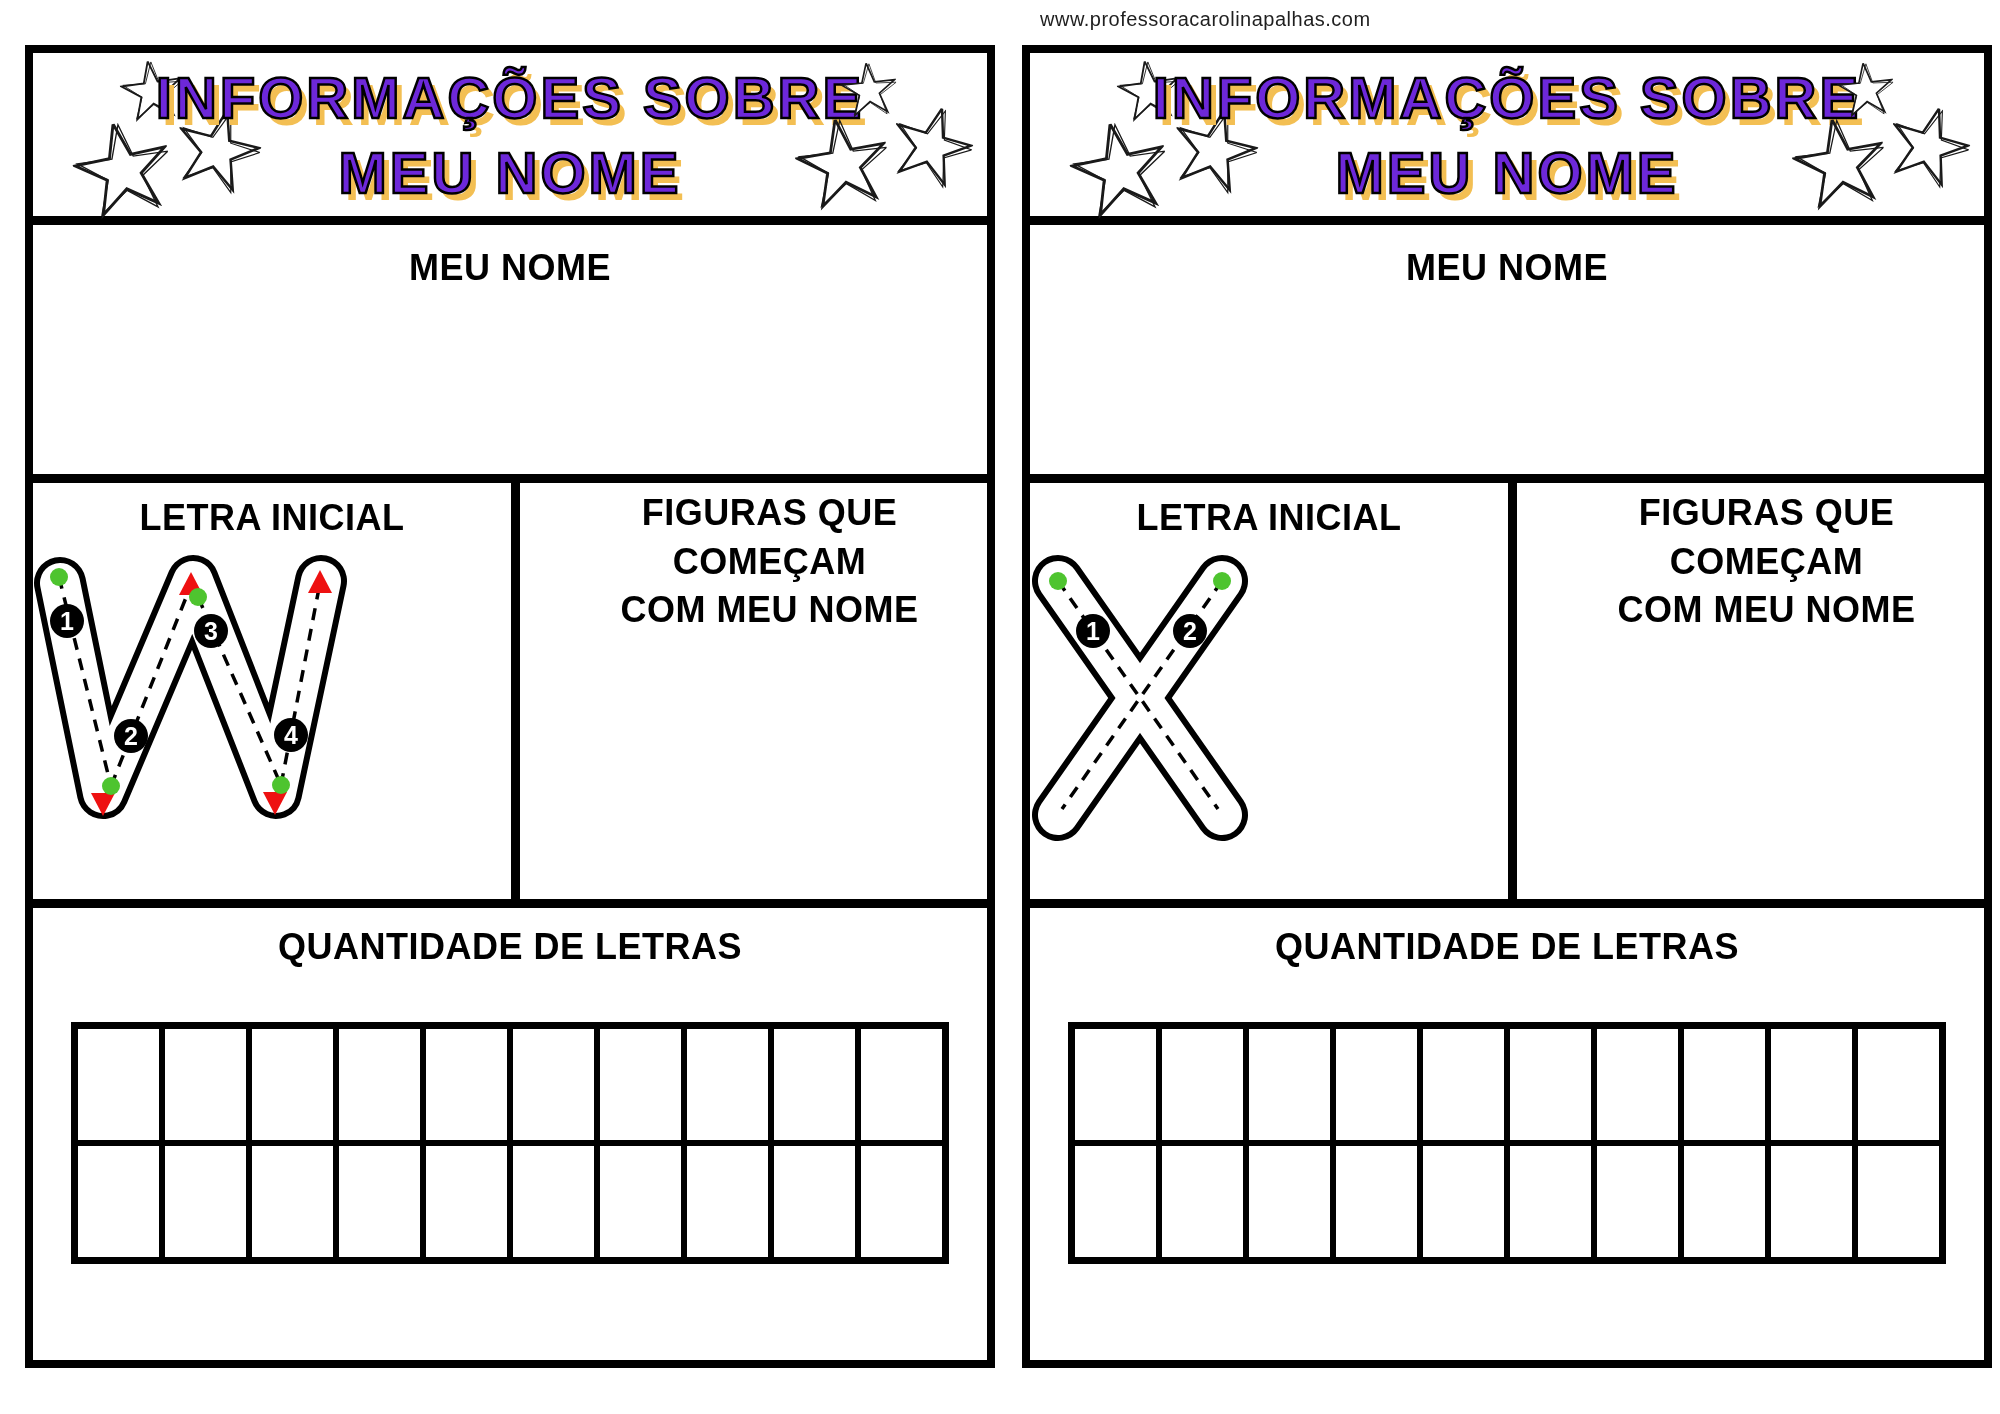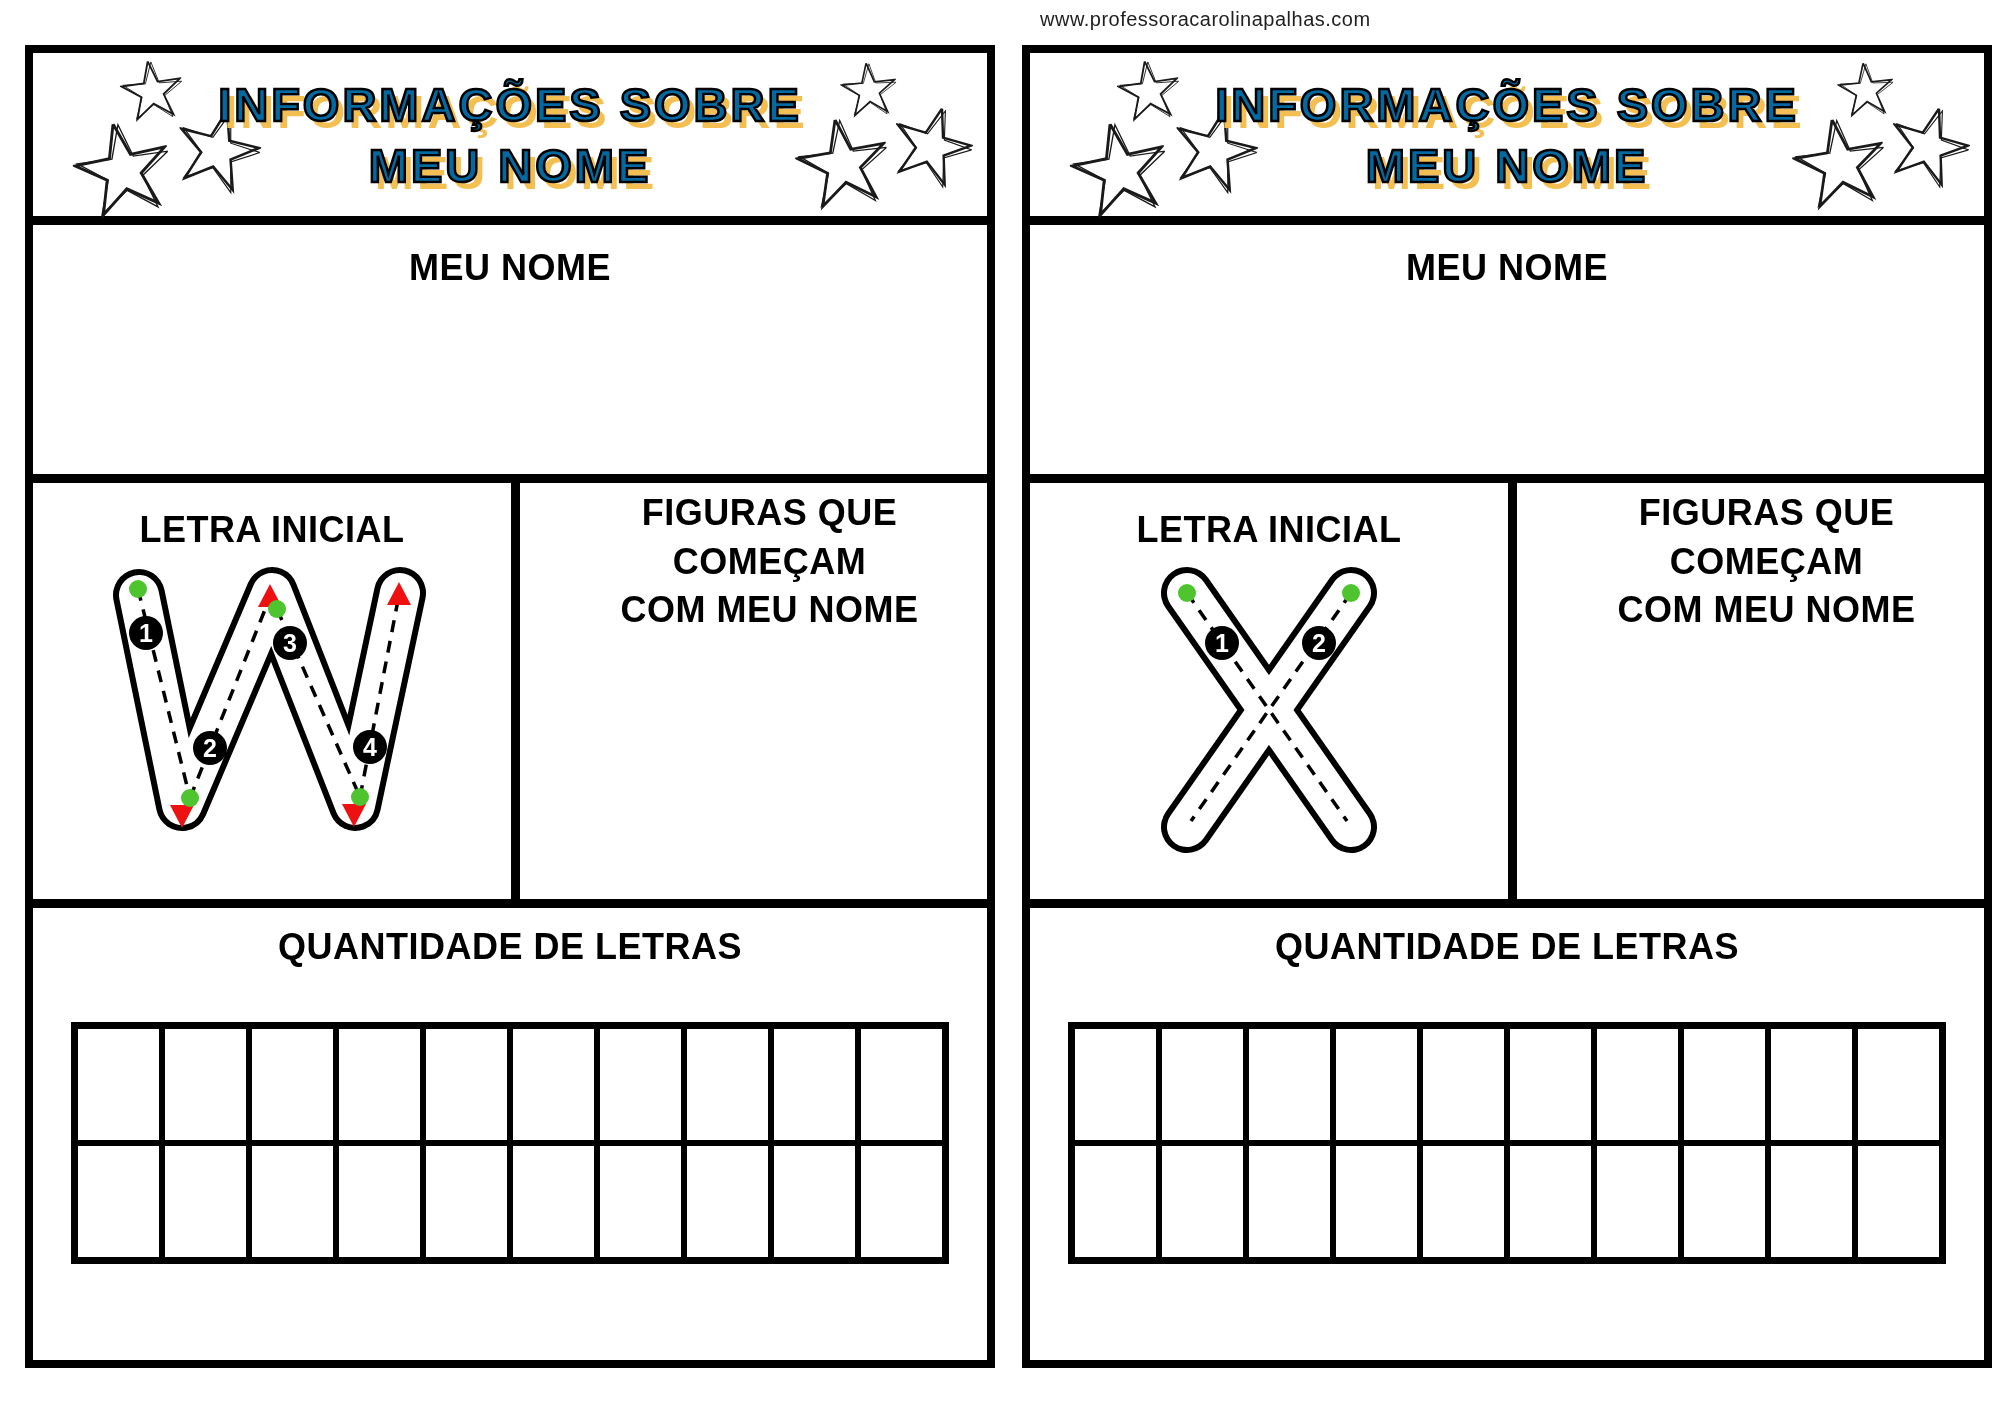--- a/index.html
+++ b/index.html
@@ -18,23 +18,23 @@
   }
   .panel.left  { left:25px; }
   .panel.right { left:1022px; }
 
   
   .panel-header {
     position:relative; height:172px; border-bottom:9px solid #000;
   }
   .bubble-title {
     position:absolute; left:50%; top:50%; transform:translate(-50%,-50%);
-    text-align:center; font-weight:bold; font-size:47px; line-height:1.3;
+    text-align:center; font-weight:bold; font-size:58px; line-height:1.3;
     letter-spacing:3px; white-space:nowrap;
-    color:#0369a1;
+    color:#6d28d9;
     -webkit-text-stroke:2.5px #000;
     text-shadow:6px 7px 0 #F3BF53;
   }
   .stars { position:absolute; }
   .stars svg { position:absolute; overflow:visible; }
   .star-shape { fill:#fff; stroke:#1a1a1a; stroke-width:3; stroke-linejoin:miter; }
   .star-shape.echo { fill:none; stroke-width:1.4; }
 
   
   .sec-title {
@@ -42,21 +42,21 @@
     font-size:36px; letter-spacing:0.5px;
   }
 
   
   .name-section { height:258px; border-bottom:9px solid #000; padding-top:22px; }
 
   
   .middle-section { height:425px; border-bottom:9px solid #000; display:flex; }
   .letter-col {
     width:487px; border-right:9px solid #000;
-    display:flex; flex-direction:column; align-items:center; padding-top:26px;
+    display:flex; flex-direction:column; padding-top:14px;
   }
   .letter-col svg { margin-top:14px; }
   .figures-col { flex:1; padding-top:6px;margin-left:32px; }
   .figures-col .sec-title { line-height:1.35; }
 
   
   .quantity-section { height:442px; padding-top:18px; }
   .letters-grid {
     display:grid; grid-template-columns:repeat(10,1fr); grid-auto-rows:1fr;
     width:878px; height:242px; margin:54px auto 0;

